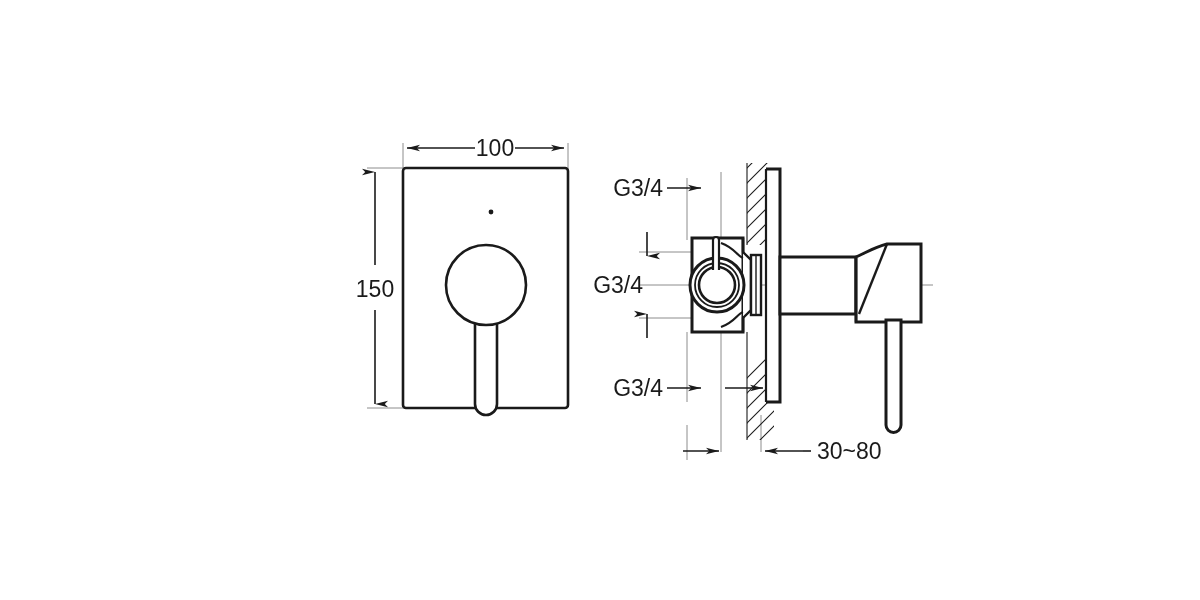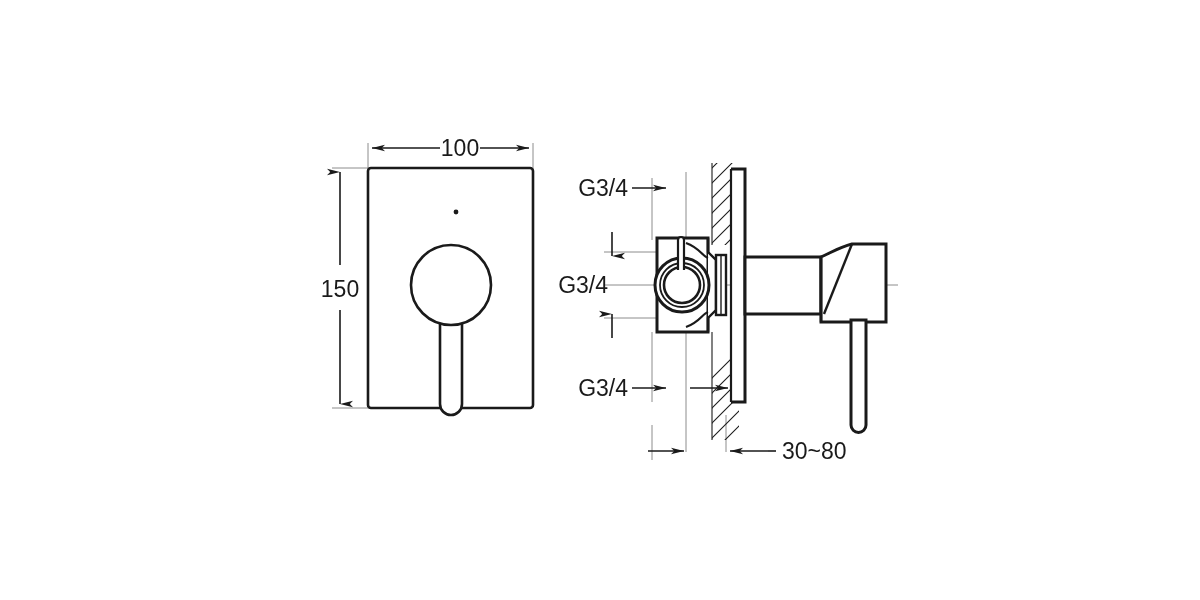--- a/index.html
+++ b/index.html
@@ -9,20 +9,21 @@
   }
   body {
     font-family: "Liberation Sans", sans-serif;
   }
   #drawing-root {
     position: relative;
     width: 1149px;
     height: 600px;
     background: #ffffff;
     overflow: hidden;
+    margin-left: 35px;
   }
   #drawing-svg {
     display: block;
     width: 1200px;
     height: 600px;
   }
   .dim-text {
     font-family: "Liberation Sans", sans-serif;
     font-size: 23px;
     fill: #1a1a1a;

